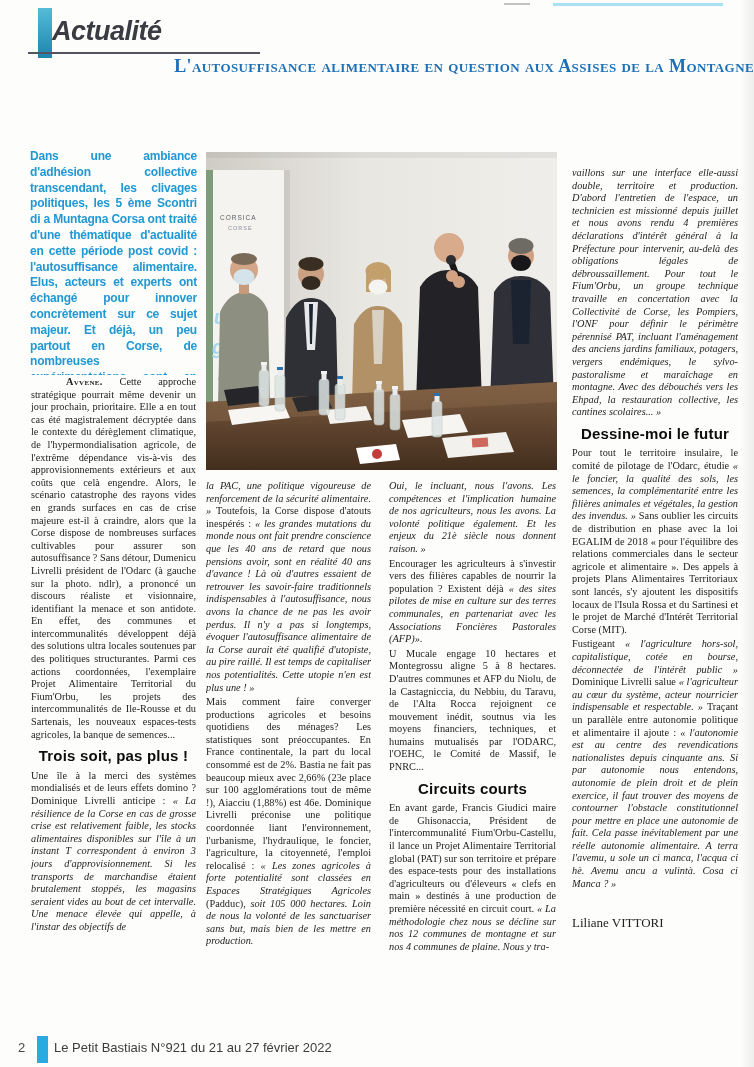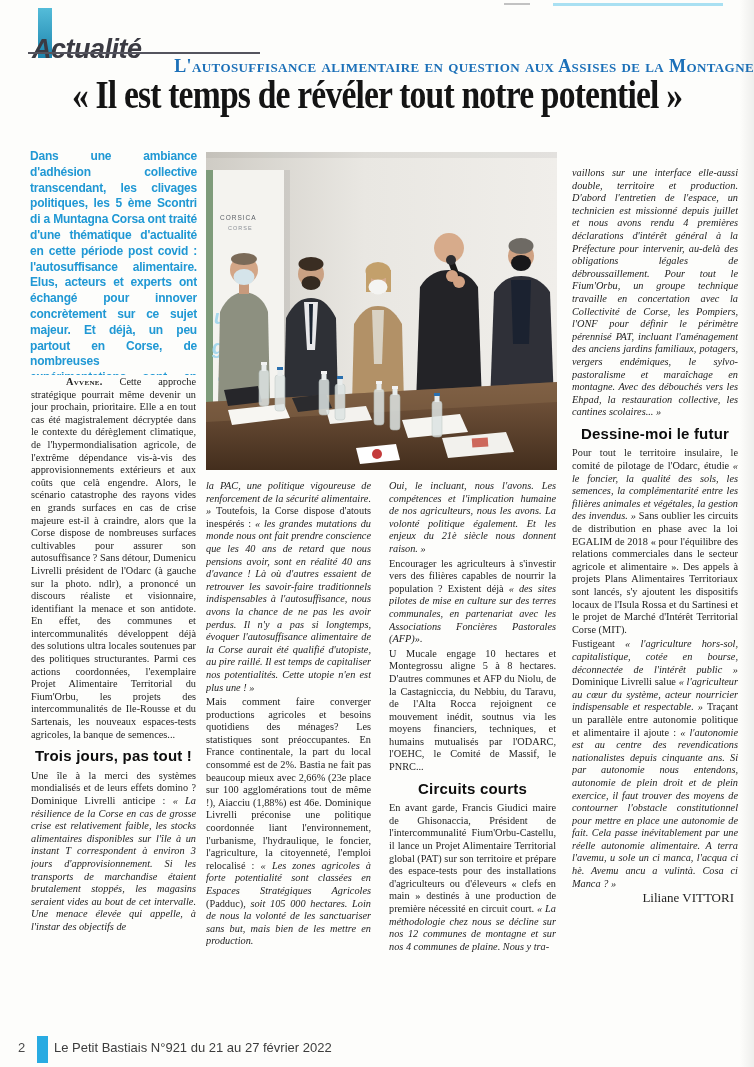--- a/index.html
+++ b/index.html
@@ -1,22 +1,22 @@
 <!DOCTYPE html>
 <html lang="fr"><head>
 <meta charset="utf-8">
 <style>
   html,body{margin:0;padding:0;background:#888;}
   #page{position:relative;width:754px;height:1067px;background:#fdfdfb;overflow:hidden;
         font-family:"Liberation Serif",serif;margin:0 auto;box-shadow:0 0 8px rgba(0,0,0,.4);}
   
   .logo-bar{position:absolute;left:38px;top:8px;width:14px;height:50px;
             background:linear-gradient(#54bcd9,#1d84ad);}
-  .logo-text{position:absolute;left:32px;top:16px;font-family:"Liberation Sans",sans-serif;
-             font-style:italic;font-weight:bold;font-size:27px;color:#3b3b43;letter-spacing:-.5px;margin-top:18px;}
+  .logo-text{position:absolute;left:52px;top:16px;font-family:"Liberation Sans",sans-serif;
+             font-style:italic;font-weight:bold;font-size:27px;color:#3b3b43;letter-spacing:-.5px;}
   .logo-underline{position:absolute;left:28px;top:52px;width:232px;height:2px;background:#54545e;}
   .kicker{position:absolute;left:0;right:0;top:56px;text-align:right;color:#1c70b8;
           font-weight:bold;font-size:18px;font-variant:small-caps;letter-spacing:.4px;}
   .headline{position:absolute;left:0;right:0;top:70px;text-align:center;white-space:nowrap;}
   .headline span{display:inline-block;font-weight:bold;font-size:41px;color:#141414;
                  letter-spacing:-1px;transform:scaleX(.82);transform-origin:center;}
   
   .decor-cyan-line{position:absolute;left:553px;top:3px;width:170px;height:3px;background:#a9e0f2;}
   .decor-gray-dash{position:absolute;left:504px;top:3px;width:26px;height:2px;background:#c2c2c2;}
   .scan-edge{position:absolute;right:0;top:0;width:14px;height:100%;
@@ -33,43 +33,40 @@
        text-align:justify;overflow:hidden;}
   #col1{left:31px;top:376px;width:165px;height:650px;}
   #col2{left:206px;top:480px;width:165px;height:548px;}
   #col3{left:389px;top:480px;width:167px;height:548px;}
   #col4{left:572px;top:167px;width:166px;height:882px;}
   .col p{margin:0 0 2px 0;}
   .seg-i{font-style:italic;}
   .seg-lead{font-variant:small-caps;font-weight:bold;letter-spacing:.3px;margin-left:35px;}
   .subhead{font-family:"Liberation Sans",sans-serif;font-weight:bold;font-size:15px;
            text-align:center;color:#0d0d0d;margin:9px 0 7px 0;letter-spacing:.2px;}
-  .signature{text-align:right;margin-top:2px;font-size:13px;color:#222;padding-right:4px;}
+  .signature{margin-top:27px;font-size:13px;color:#222;padding-right:4px;}
   
   .footer-pageno{position:absolute;left:18px;top:1040px;font-family:"Liberation Sans",sans-serif;
                  font-size:13px;color:#4a4a4a;}
   .footer-rect{position:absolute;left:37px;top:1036px;width:11px;height:27px;background:#29abe2;}
   .footer-issue{position:absolute;left:54px;top:1040px;font-family:"Liberation Sans",sans-serif;
                 font-size:13px;color:#3d3d3d;}
 </style>
 </head>
 <body>
 
 <div id="page">
 
   <div class="logo-bar"></div>
   <div class="logo-text">Actualité</div>
   <div class="logo-underline"></div>
   <div class="decor-gray-dash"></div>
   <div class="decor-cyan-line"></div>
 
   <div class="kicker">L'autosuffisance alimentaire en question aux Assises de la Montagne</div>
-  <div class="headline">
-    <span>« Il est temps de révéler tout notre potentiel »</span>
-  </div>
 
   <div class="intro">Dans une ambiance d'adhésion collective transcendant, les clivages politiques, les 5 ème Scontri di a Muntagna Corsa ont traité d'une thématique d'actualité en cette période post covid : l'autosuffisance alimentaire. Elus, acteurs et experts ont échangé pour innover concrètement sur ce sujet majeur. Et déjà, un peu partout en Corse, de nombreuses expérimentations sont en cours.</div>
 
   <div class="photo">
     <svg width="351" height="318" viewBox="0 0 351 318">
       <defs>
         <linearGradient id="wallg" x1="0" y1="0" x2="1" y2="0">
           <stop offset="0" stop-color="#cfccc5"></stop>
             <stop offset="0.45" stop-color="#e9e7e2"></stop>
             <stop offset="1" stop-color="#f0eeea"></stop>
@@ -181,21 +178,21 @@
               <rect x="-2.5" y="0" width="5" height="7" fill="#e8ecec"></rect>
               <rect x="-3" y="-2" width="6" height="3" fill="#2a6fae"></rect>
             </g>
         </g>
       </g>
     </svg>
   </div>
 
   <div class="col" id="col1">
     <p><span class="seg-lead">Avvene.</span><span> Cette approche stratégique pourrait même devenir un jour prochain, prioritaire. Elle a en tout cas été magistralement décryptée dans le contexte du dérèglement climatique, de l'hypermondialisation agricole, de l'extrême dépendance vis-à-vis des approvisionnements extérieurs et aux coûts que celà engendre. Alors, le scénario catastrophe des rayons vides en grands surfaces en cas de crise majeure est-il à craindre, alors que la Corse dispose de nombreuses surfaces cultivables pour assurer son autosuffisance ? Sans détour, Dumenicu Livrelli président de l'Odarc (à gauche sur la photo. ndlr), a prononcé un discours réaliste et visionnaire, identifiant la menace et son antidote. En effet, des communes et intercommunalités développent déjà des solutions ultra locales soutenues par des politiques structurantes. Parmi ces actions coordonnées, l'exemplaire Projet Alimentaire Territorial du Fium'Orbu, les projets des intercommunalités de Ile-Rousse et du Sartenais, les nouveaux espaces-tests agricoles, la banque de semences...</span></p>
-    <div class="subhead">Trois jours, pas tout !</div>
+    <div class="subhead">Trois soit, pas plus !</div>
     <p><span>Une île à la merci des systèmes mondialisés et de leurs effets domino ? Dominique Livrelli anticipe : </span><span class="seg-i">« La résilience de la Corse en cas de grosse crise est relativement faible, les stocks alimentaires disponibles sur l'île à un instant T correspondent à environ 3 jours d'approvisionnement. Si les transports de marchandise étaient brutalement stoppés, les magasins seraient vides au bout de cet intervalle. Une menace élevée qui appelle, à l'instar des objectifs de</span></p>
   </div>
 
   <div class="col" id="col2">
     <p><span class="seg-i">la PAC, une politique vigoureuse de renforcement de la sécurité alimentaire. » </span><span>Toutefois, la Corse dispose d'atouts inespérés : </span><span class="seg-i">« les grandes mutations du monde nous ont fait prendre conscience que les 40 ans de retard que nous pensions avoir, sont en réalité 40 ans d'avance ! Là où d'autres essaient de retrouver les savoir-faire traditionnels indispensables à l'autosuffisance, nous avons la chance de ne pas les avoir perdus. Il n'y a pas si longtemps, évoquer l'autosuffisance alimentaire de la Corse aurait été qualifié d'utopiste, au pire raillé. Il est temps de capitaliser nos potentialités. Cette utopie n'en est plus une ! »</span></p>
     <p><span>Mais comment faire converger productions agricoles et besoins quotidiens des ménages? Les statistiques sont préoccupantes. En France continentale, la part du local consommé est de 2%. Bastia ne fait pas beaucoup mieux avec 2,66% (23e place sur 100 agglomérations tout de même !), Aiacciu (1,88%) est 46e. Dominique Livrelli préconise une politique coordonnée liant l'environnement, l'urbanisme, l'hydraulique, le foncier, l'agriculture, la citoyenneté, l'emploi relocalisé : </span><span class="seg-i">« Les zones agricoles à forte potentialité sont classées en Espaces Stratégiques Agricoles </span><span>(Padduc)</span><span class="seg-i">, soit 105 000 hectares. Loin de nous la volonté de les sanctuariser sans but, mais bien de les mettre en production.</span></p>
   </div>
 
   <div class="col" id="col3">
     <p><span class="seg-i">Oui, le incluant, nous l'avons. Les compétences et l'implication humaine de nos agriculteurs, nous les avons. La volonté politique également. Et les enjeux du 21è siècle nous donnent raison. »</span></p>

